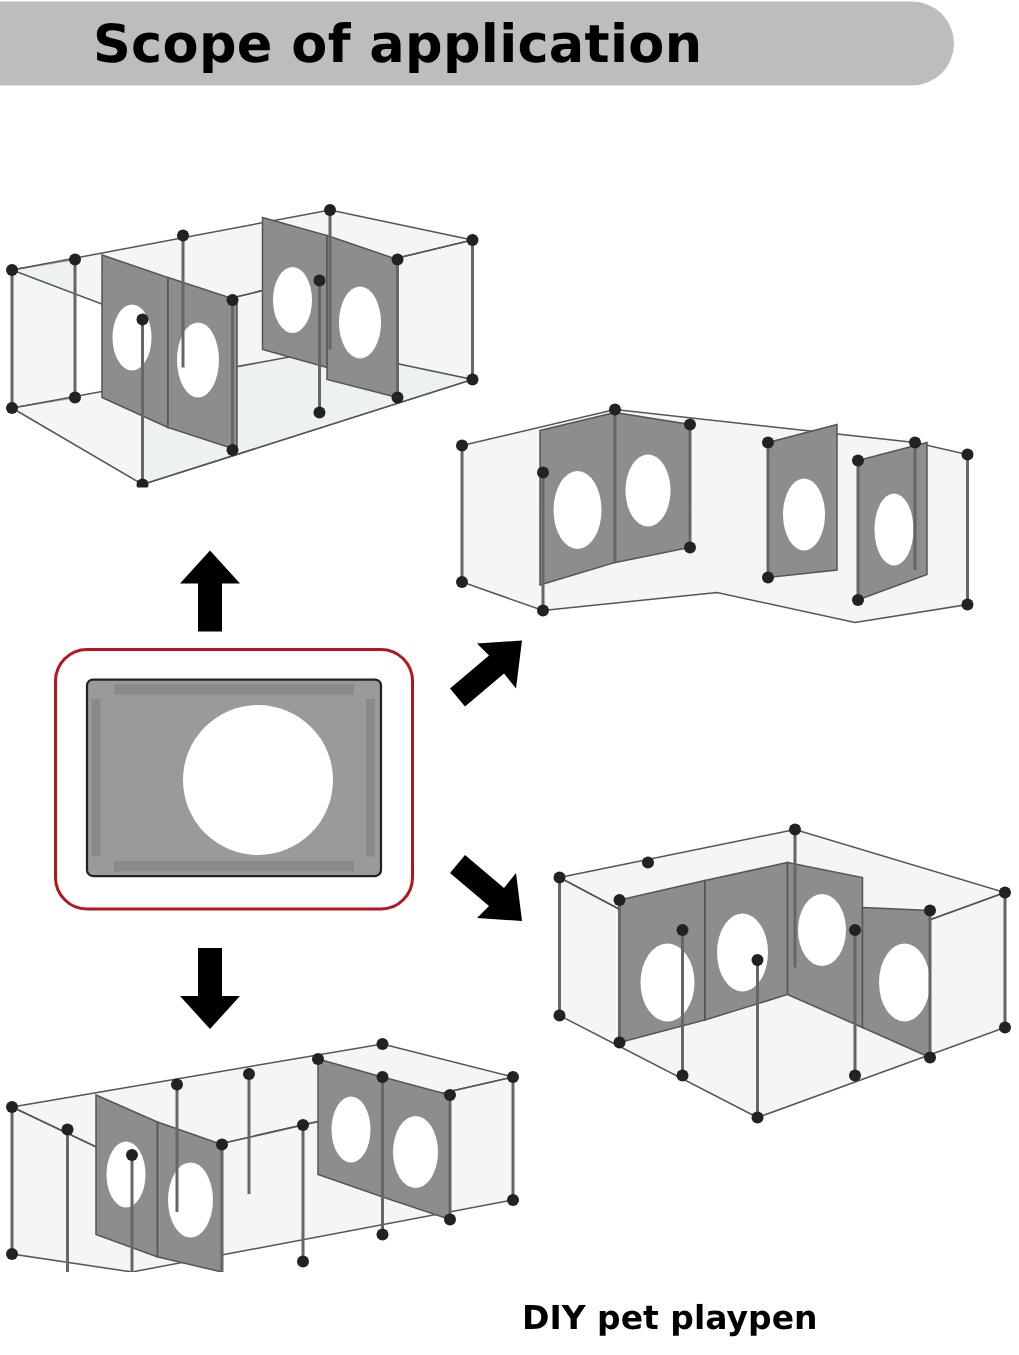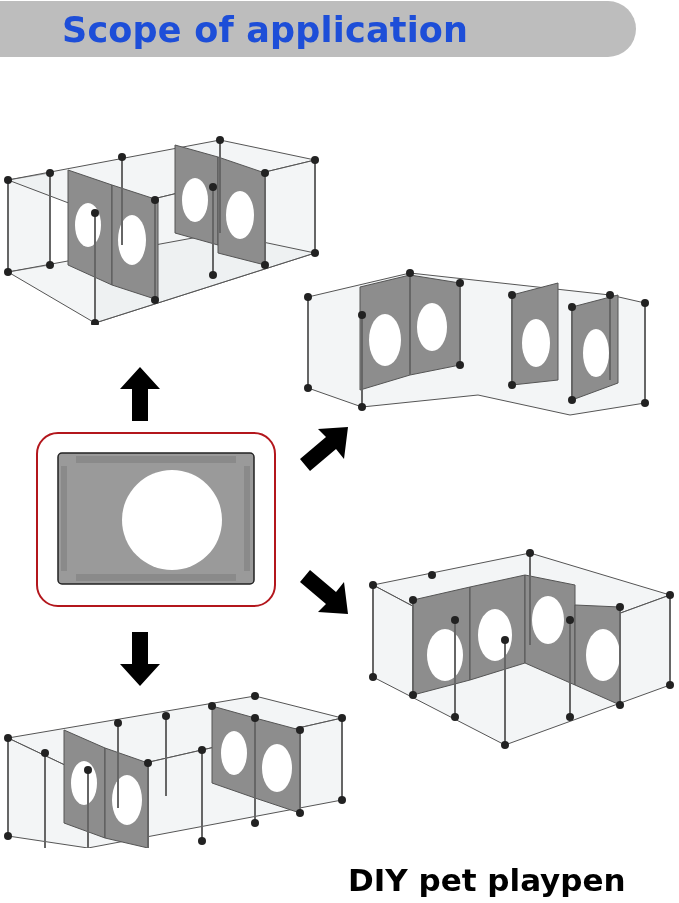--- a/index.html
+++ b/index.html
@@ -1,19 +1,19 @@
 <!DOCTYPE html>
 <html><head>
 <meta charset="utf-8">
 <style>
   html,body{margin:0;padding:0;background:#ffffff;}
   body{width:679px;height:903px;position:relative;overflow:hidden;font-family:"DejaVu Sans","Liberation Sans",sans-serif;}
   .title-pill{position:absolute;left:0;top:1px;width:636px;height:56px;background:#bdbdbd;border-radius:0 28px 28px 0;}
-  .title-text{position:absolute;left:62px;top:5px;font-size:35px;font-weight:bold;color:#1d4ed8;letter-spacing:0.2px;line-height:48px;white-space:nowrap;}
-  .caption{position:absolute;left:348px;top:860px;font-size:31px;font-weight:bold;color:#000;white-space:nowrap;line-height:40px;}
+  .title-text{position:absolute;left:62px;top:5px;font-size:35px;font-weight:bold;color:#000000;letter-spacing:0.2px;line-height:48px;white-space:nowrap;}
+  .caption{position:absolute;left:348px;top:860px;font-size:22px;font-weight:bold;color:#000;white-space:nowrap;line-height:40px;}
   .illus{position:absolute;}
   .panel-frame{position:absolute;left:36px;top:432px;width:240px;height:175px;border:2.5px solid #b3161c;border-radius:22px;box-sizing:border-box;}
   svg{display:block;}
 </style>
 </head>
 <body>
 
 <div class="title-pill">
   <div class="title-text">Scope of application</div>
 </div>

